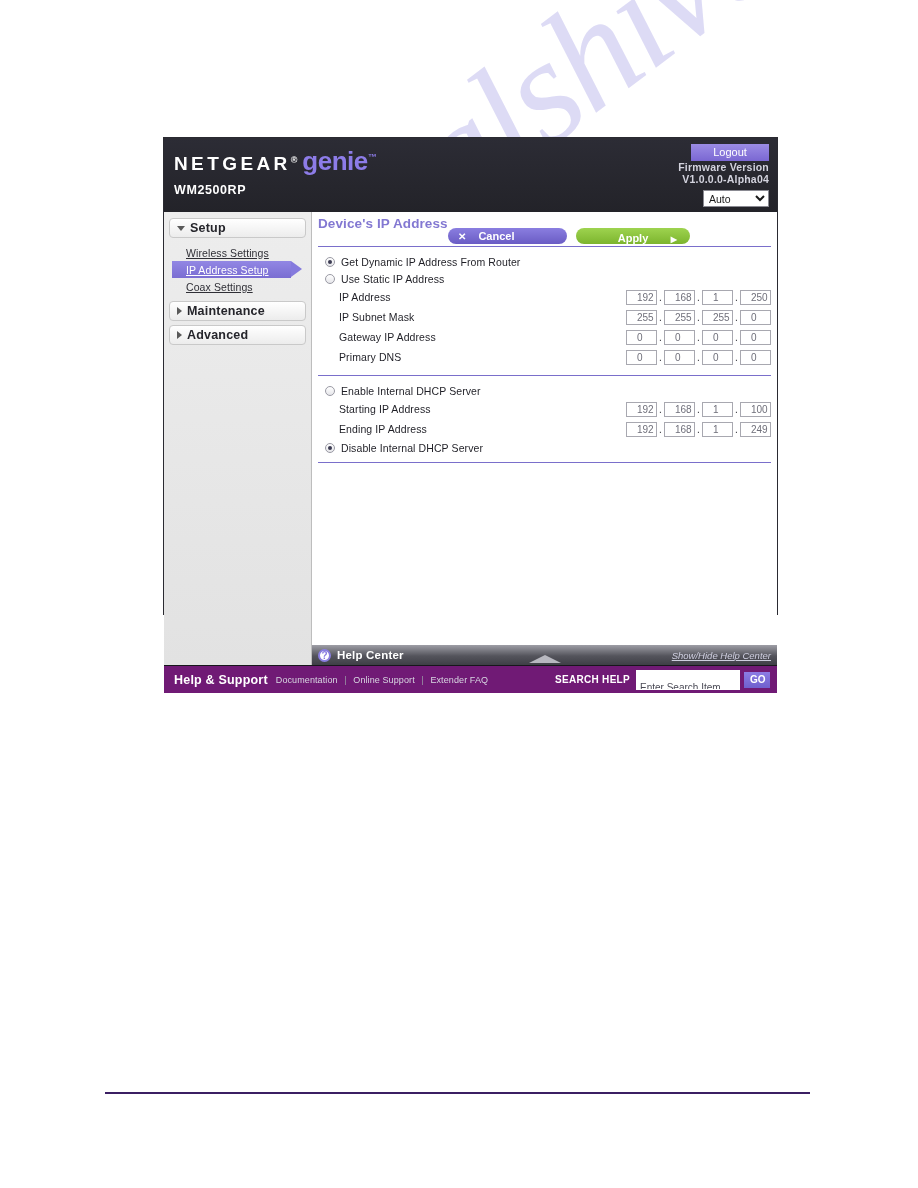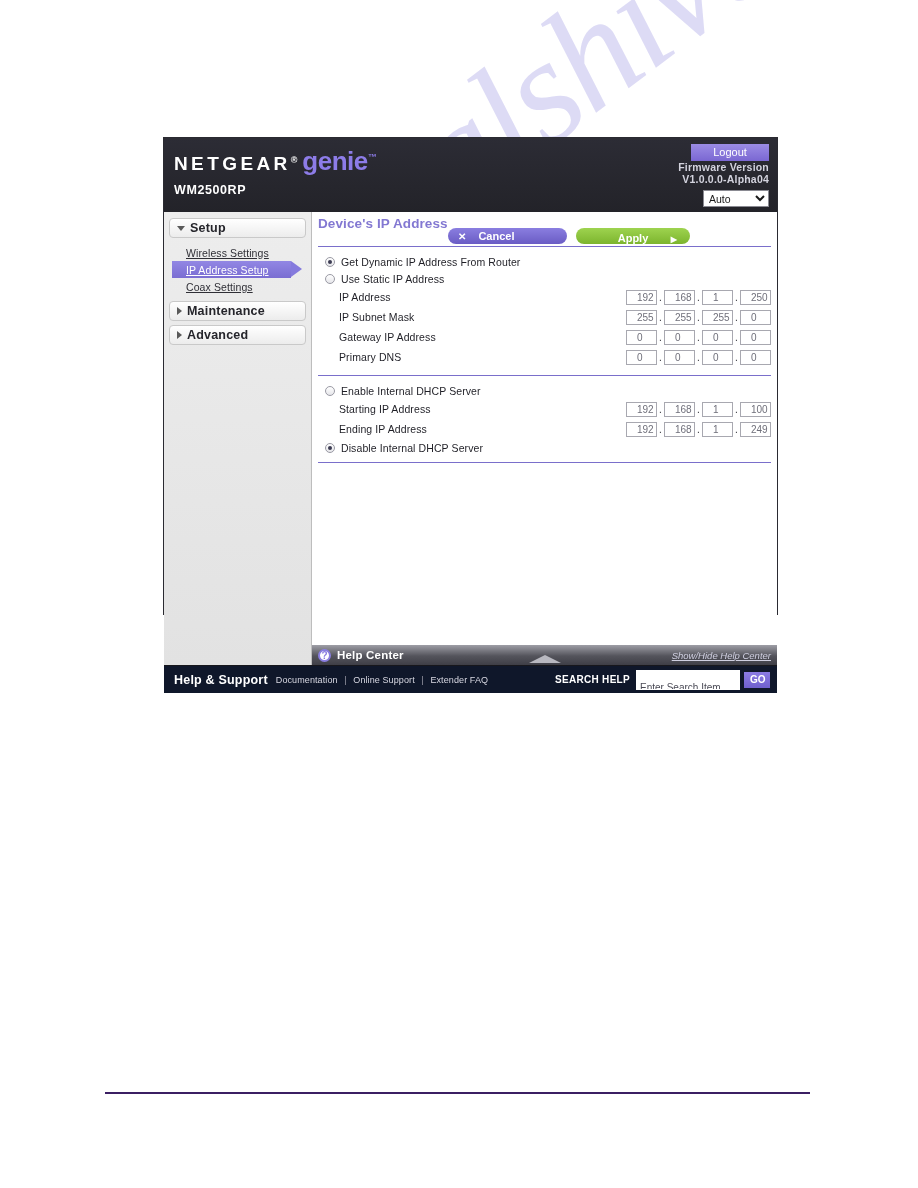--- a/index.html
+++ b/index.html
@@ -403,21 +403,21 @@
     color: #cfcfe0;
     font-size: 9.5px;
     font-style: italic;
     text-decoration: underline;
     cursor: pointer;
   }
 
   
   .supportbar {
     height: 27px;
-    background: #0f172a;
+    background: #701a75;
     display: flex;
     align-items: center;
     padding: 0 7px 0 10px;
     border-top: 1px solid #17171c;
   }
   .hs-title {
     color: #ffffff;
     font-size: 12.5px;
     font-weight: bold;
     letter-spacing: .2px;

